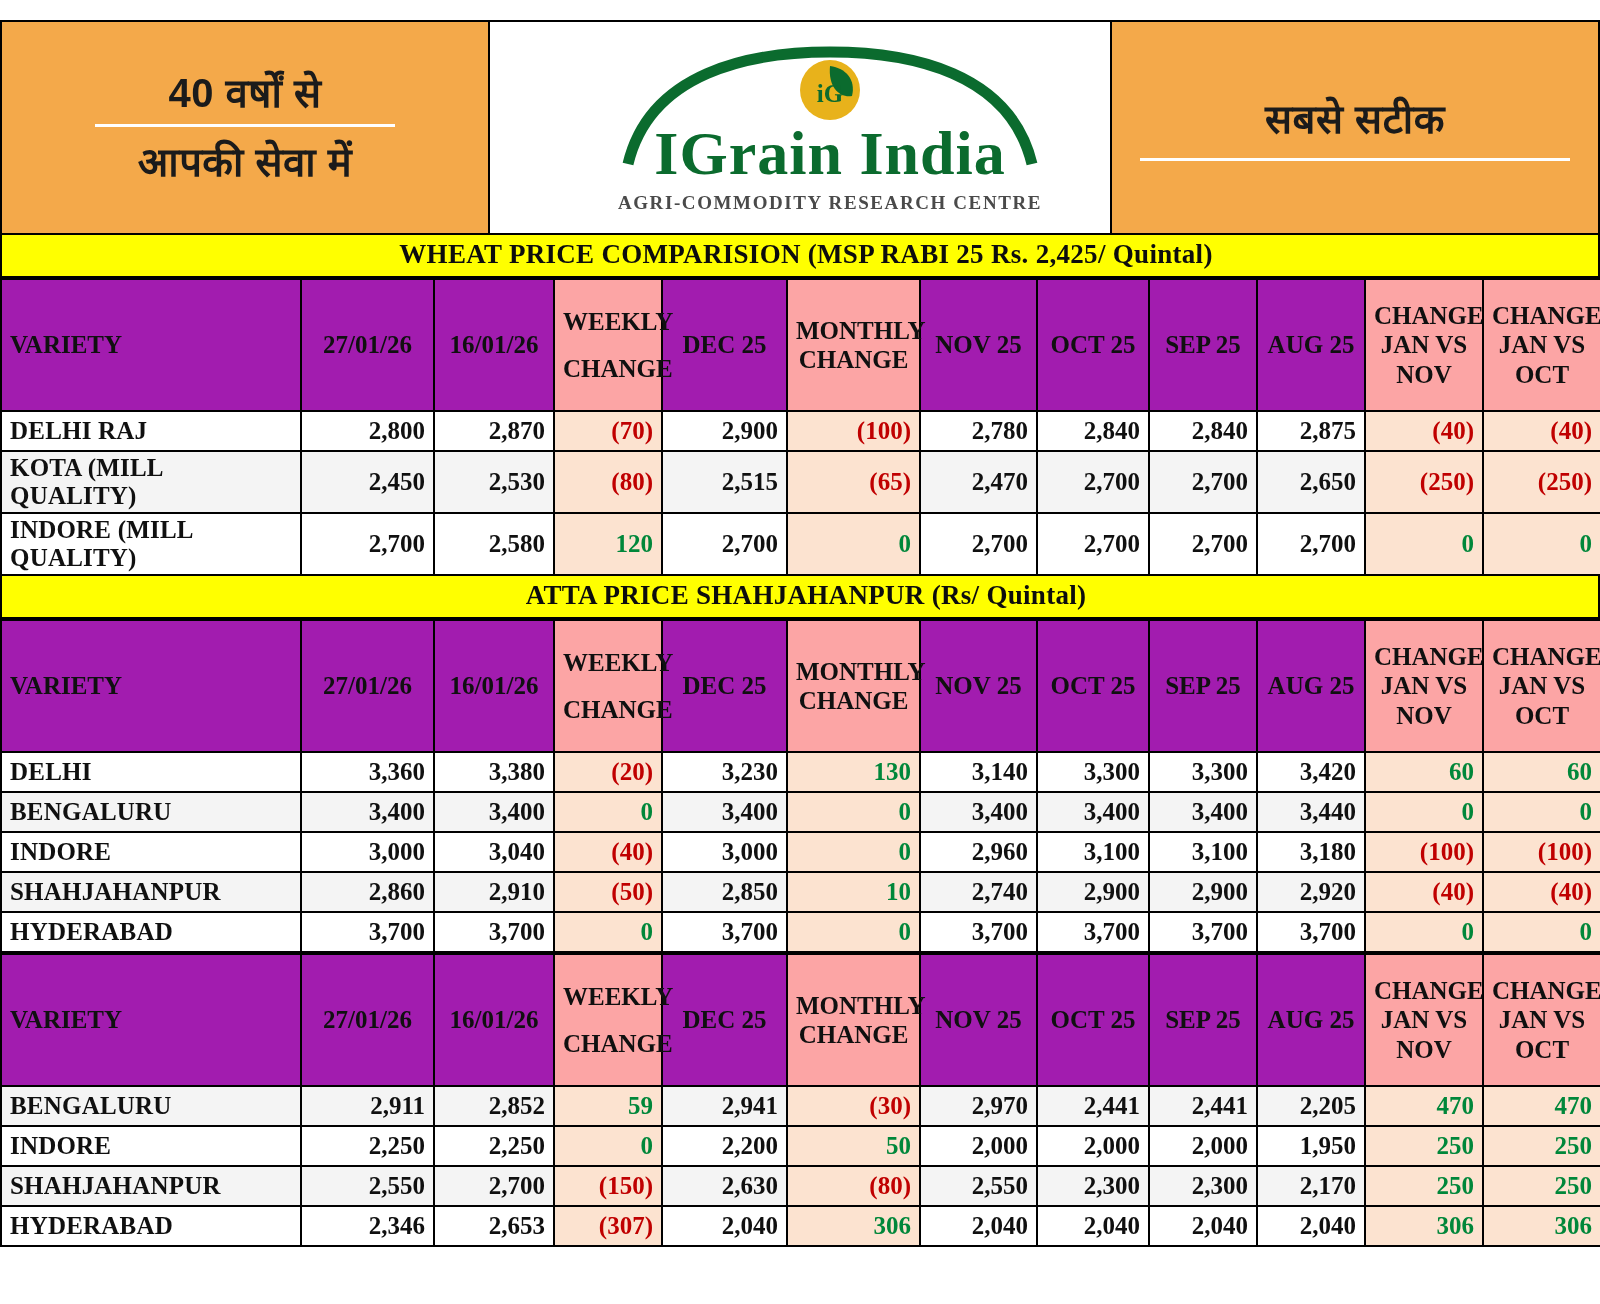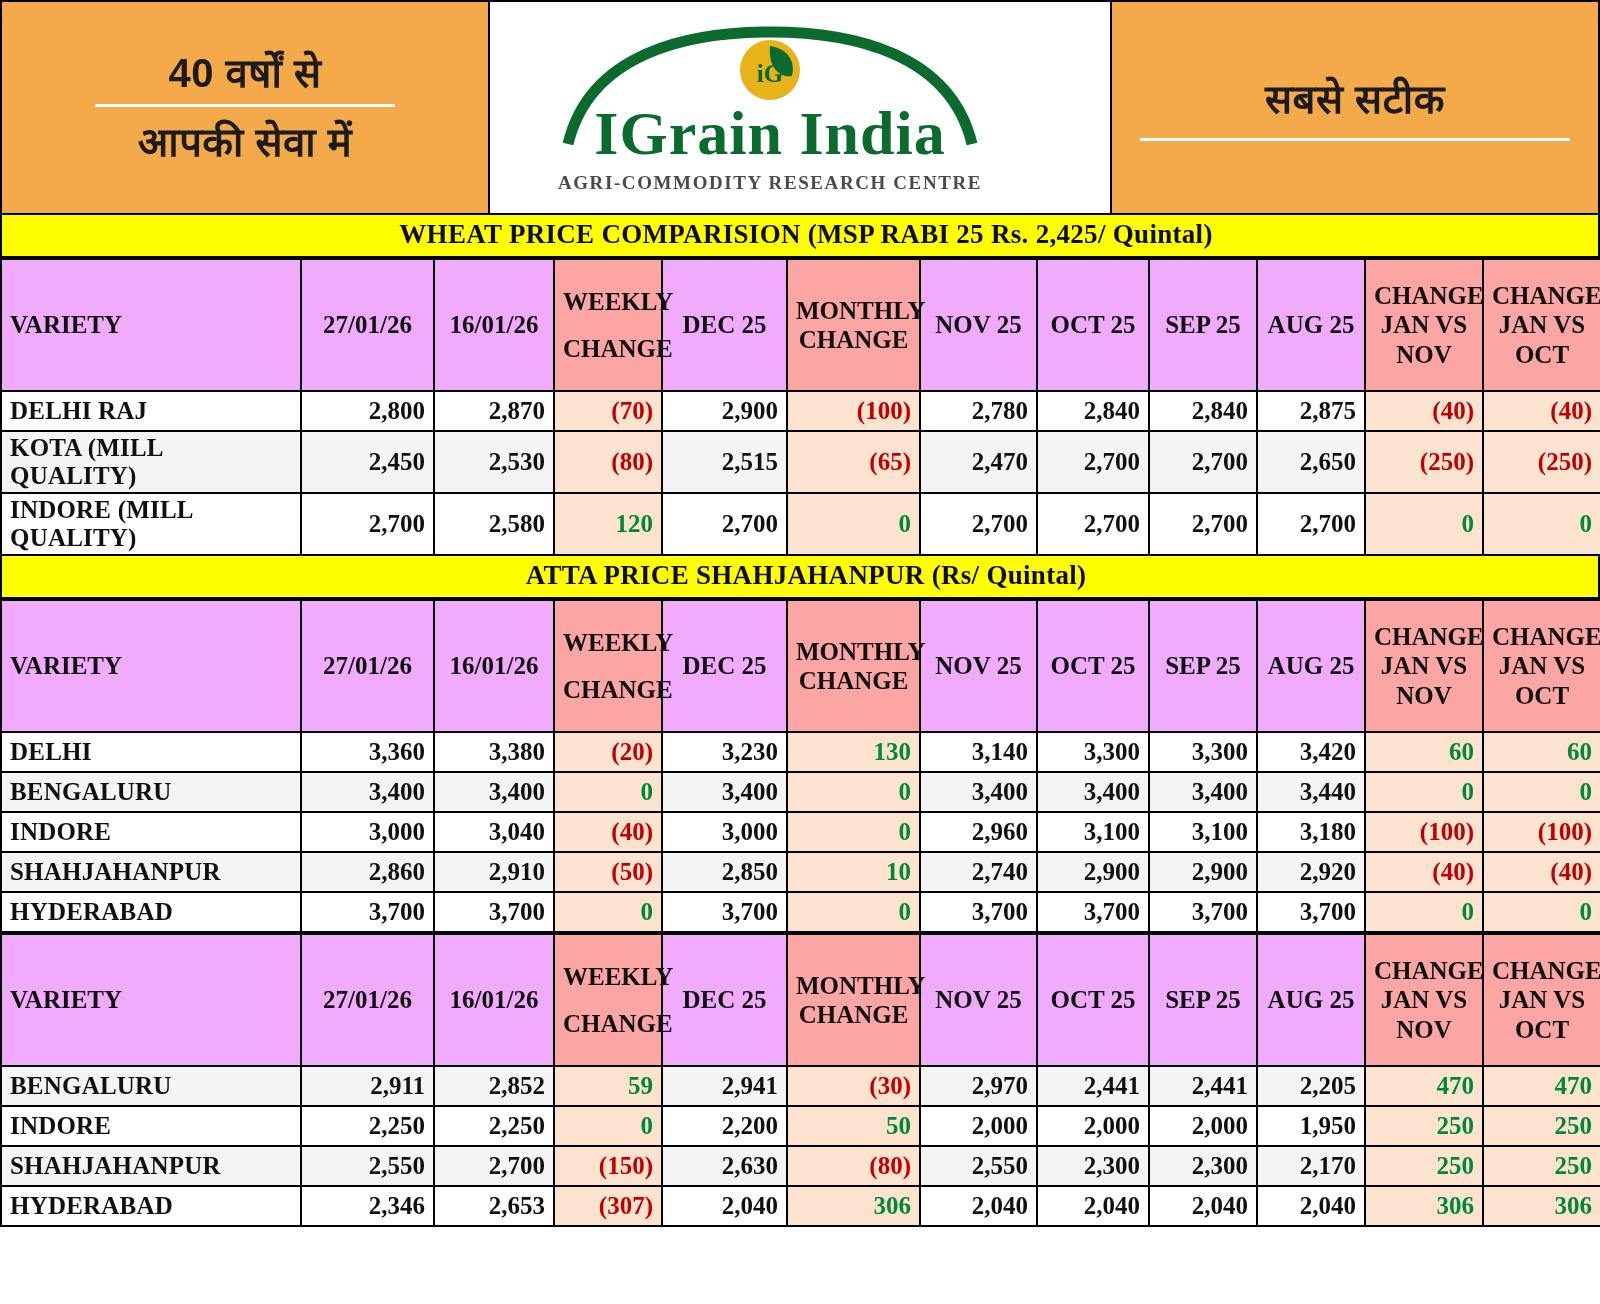--- a/index.html
+++ b/index.html
@@ -20,38 +20,39 @@
     overflow: hidden;
     box-sizing: border-box;
   }
 
   
   .header {
     display: flex;
     height: 215px;
     border: 2px solid #000;
     box-sizing: border-box;
+    margin-top: 20px;
   }
   .header-side {
     background: #F4A94A;
     flex: 1 1 0;
     display: flex;
     flex-direction: column;
     align-items: center;
     justify-content: center;
     box-sizing: border-box;
   }
   .header-left { border-right: 2px solid #000; }
   .header-right { border-left: 2px solid #000; }
   .header-center {
     width: 620px;
     background: #ffffff;
     display: flex;
     flex-direction: column;
-    align-items: flex-start;
+    align-items: flex-end;
     justify-content: center;
     position: relative;
     box-sizing: border-box;
   }
   .hindi-line {
     font-family: "Liberation Sans", sans-serif;
     font-weight: bold;
     font-size: 40px;
     color: #1b1b1b;
     line-height: 1.25;
@@ -136,21 +137,21 @@
   }
   table.grid td, table.grid th {
     border: 2px solid #000;
     font-size: 25px;
     font-weight: bold;
     padding: 2px 8px;
     box-sizing: border-box;
     color: #101010;
   }
   thead th {
-    background: #f0abfc;
+    background: #a21caf;
     text-align: center;
     vertical-align: middle;
     height: 132px;
     font-size: 25px;
     line-height: 1.18;
   }
   th.variety-h, td.variety {
     text-align: left;
   }
   th.peach, td.peach {

